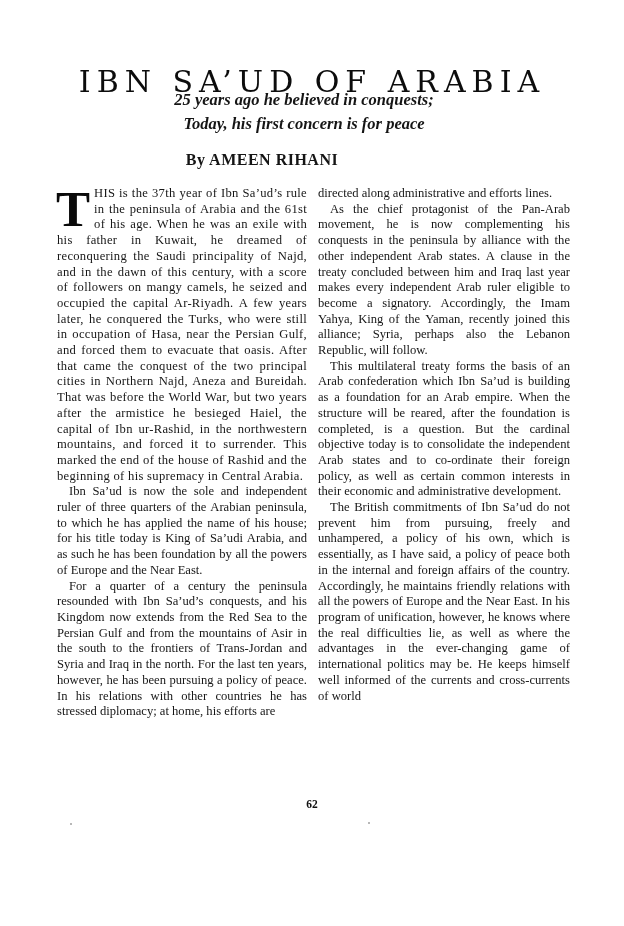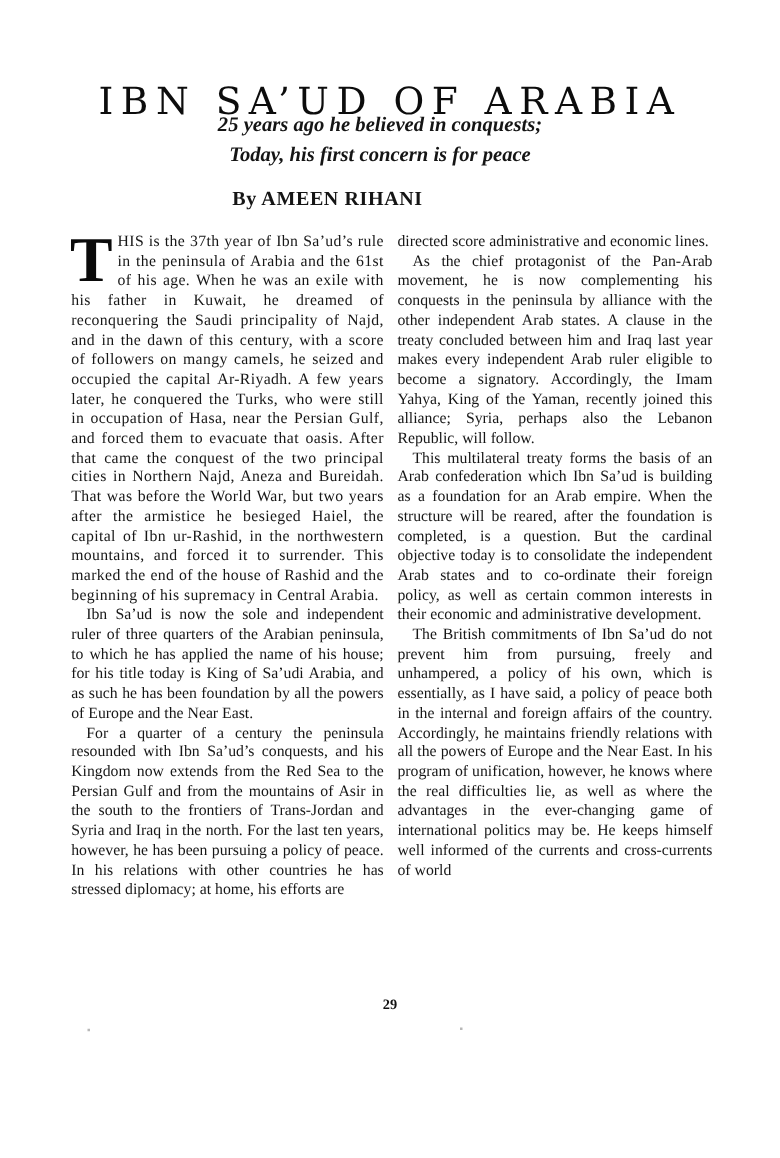--- a/index.html
+++ b/index.html
@@ -118,23 +118,23 @@
 
   <div class="byline">By AMEEN RIHANI</div>
 
   <div class="column left">
     <p class="first"><span class="dropcap">T</span><span class="smallcaps-lead">HIS is the 37th year of Ibn Sa’ud’s rule in the peninsula of Arabia and the 61st of his age. When he was an exile with his father in Kuwait, he dreamed of reconquering the Saudi principality of Najd, and in the dawn of this century, with a score of followers on mangy camels, he seized and occupied the capital Ar-Riyadh. A few years later, he conquered the Turks, who were still in occupation of Hasa, near the Persian Gulf, and forced them to evacuate that oasis. After that came the conquest of the two principal cities in Northern Najd, Aneza and Bureidah. That was before the World War, but two years after the armistice he besieged Haiel, the capital of Ibn ur-Rashid, in the northwestern mountains, and forced it to surrender. This marked the end of the house of Rashid and the beginning of his supremacy in Central Arabia.</span></p>
     <p>Ibn Sa’ud is now the sole and independent ruler of three quarters of the Arabian peninsula, to which he has applied the name of his house; for his title today is King of Sa’udi Arabia, and as such he has been foundation by all the powers of Europe and the Near East.</p>
     <p>For a quarter of a century the peninsula resounded with Ibn Sa’ud’s conquests, and his Kingdom now extends from the Red Sea to the Persian Gulf and from the mountains of Asir in the south to the frontiers of Trans-Jordan and Syria and Iraq in the north. For the last ten years, however, he has been pursuing a policy of peace. In his relations with other countries he has stressed diplomacy; at home, his efforts are</p>
   </div>
 
   <div class="column right">
-    <p class="first">directed score administrative and economic lines.</p>
+    <p class="first">directed along administrative and efforts lines.</p>
     <p>As the chief protagonist of the Pan-Arab movement, he is now complementing his conquests in the peninsula by alliance with the other independent Arab states. A clause in the treaty concluded between him and Iraq last year makes every independent Arab ruler eligible to become a signatory. Accordingly, the Imam Yahya, King of the Yaman, recently joined this alliance; Syria, perhaps also the Lebanon Republic, will follow.</p>
     <p>This multilateral treaty forms the basis of an Arab confederation which Ibn Sa’ud is building as a foundation for an Arab empire. When the structure will be reared, after the foundation is completed, is a question. But the cardinal objective today is to consolidate the independent Arab states and to co-ordinate their foreign policy, as well as certain common interests in their economic and administrative development.</p>
     <p>The British commitments of Ibn Sa’ud do not prevent him from pursuing, freely and unhampered, a policy of his own, which is essentially, as I have said, a policy of peace both in the internal and foreign affairs of the country. Accordingly, he maintains friendly relations with all the powers of Europe and the Near East. In his program of unification, however, he knows where the real difficulties lie, as well as where the advantages in the ever-changing game of international politics may be. He keeps himself well informed of the currents and cross-currents of world</p>
   </div>
 
-  <div class="page-number">29</div>
+  <div class="page-number">62</div>
 
   <div class="speck" style="left:70px; top:823px;"></div>
   <div class="speck" style="left:368px; top:822px;"></div>
 </div>
 
 </body></html>

